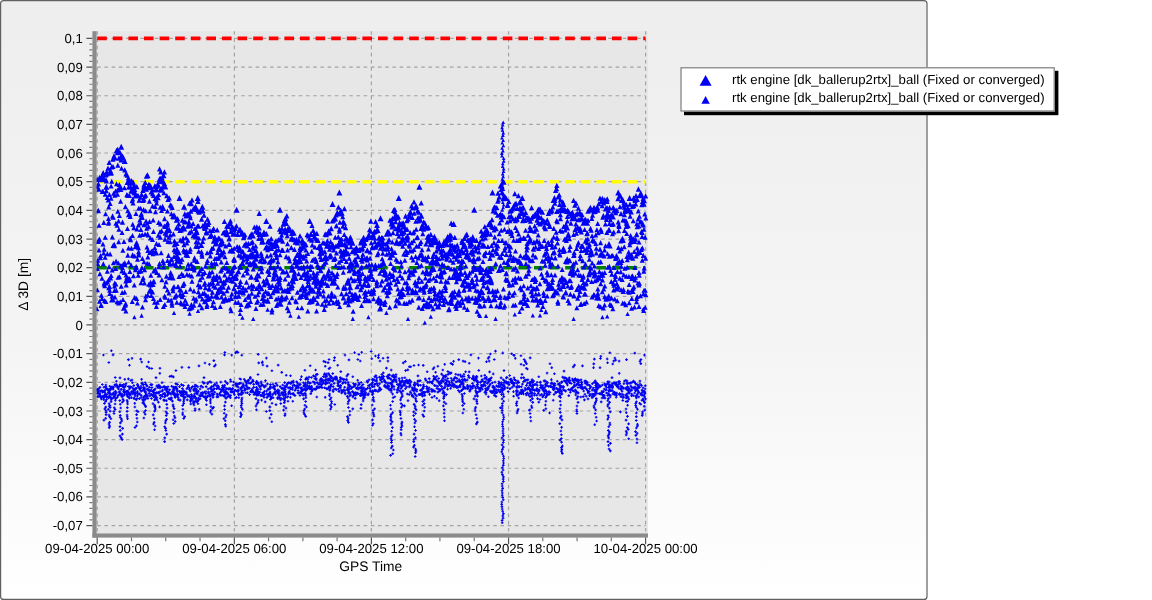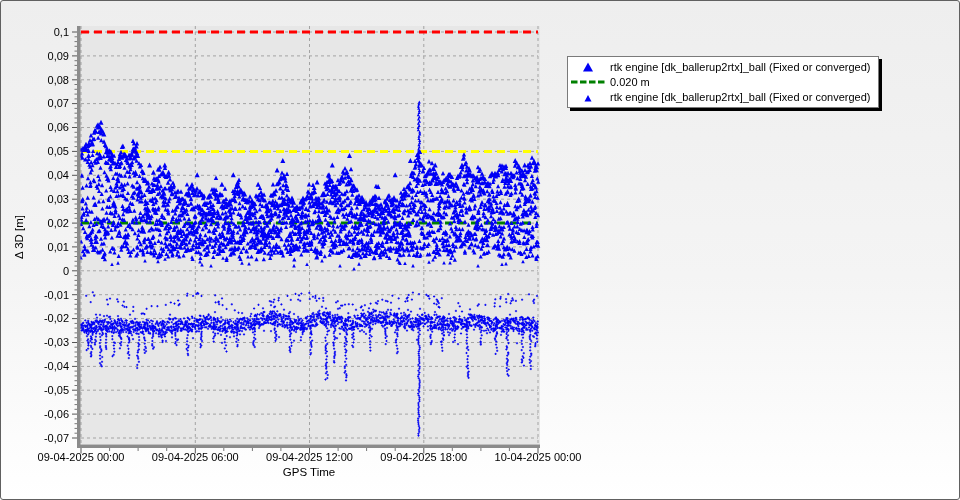--- a/index.html
+++ b/index.html
@@ -1,17 +1,17 @@
 <!DOCTYPE html>
 <html><head>
 <meta charset="utf-8">
 <style>
   html,body{margin:0;padding:0;width:960px;height:500px;background:#fff;overflow:hidden;
     font-family:"Liberation Sans","DejaVu Sans",sans-serif;}
-  .panel{position:absolute;left:0;top:0;width:960px;height:500px;box-sizing:border-box;
+  .panel{position:absolute;left:0;top:0;width:773px;height:500px;box-sizing:border-box;
     border:1px solid #606060;border-radius:3px;
     background:linear-gradient(180deg,#eeeeee 0%,#f4f4f4 55%,#ffffff 100%);}
   #chart-svg{position:absolute;left:0;top:0;}
   .legend{position:absolute;left:566px;top:55px;background:#ffffff;border:1px solid #7a7a7a;
     box-shadow:3px 3px 0 #000000;padding:2px 8px 2px 2px;z-index:5;}
   .legend-row{display:flex;align-items:center;height:15.4px;white-space:nowrap;}
   .legend-row svg{flex:0 0 auto;}
   .legend-label{margin-left:4px;font-size:11px;color:#000;}
   text{fill:#000;}
 </style>
@@ -198,27 +198,18 @@
   </svg>
   <div class="legend" id="legend">
       <div class="legend-row">
         <svg width="36" height="12">
           <polygon points="18,1.5 23,10.5 13,10.5" fill="#0000f5"></polygon>
         </svg>
         <span class="legend-label">rtk engine [dk_ballerup2rtx]_ball (Fixed or converged)</span>
       </div>
       <div class="legend-row">
         <svg width="36" height="12">
-          <rect x="1" y="4.5" width="6.5" height="3" fill="#008000"></rect>
-          <rect x="10" y="4.5" width="6.5" height="3" fill="#008000"></rect>
-          <rect x="19" y="4.5" width="6.5" height="3" fill="#008000"></rect>
-          <rect x="28" y="4.5" width="6.5" height="3" fill="#008000"></rect>
-        </svg>
-        <span class="legend-label">0.020 m</span>
-      </div>
-      <div class="legend-row">
-        <svg width="36" height="12">
           <polygon points="18,4 21.5,10.5 14.5,10.5" fill="#0000f5"></polygon>
         </svg>
         <span class="legend-label">rtk engine [dk_ballerup2rtx]_ball (Fixed or converged)</span>
       </div>
     </div>
 </div>
 
 </body></html>

